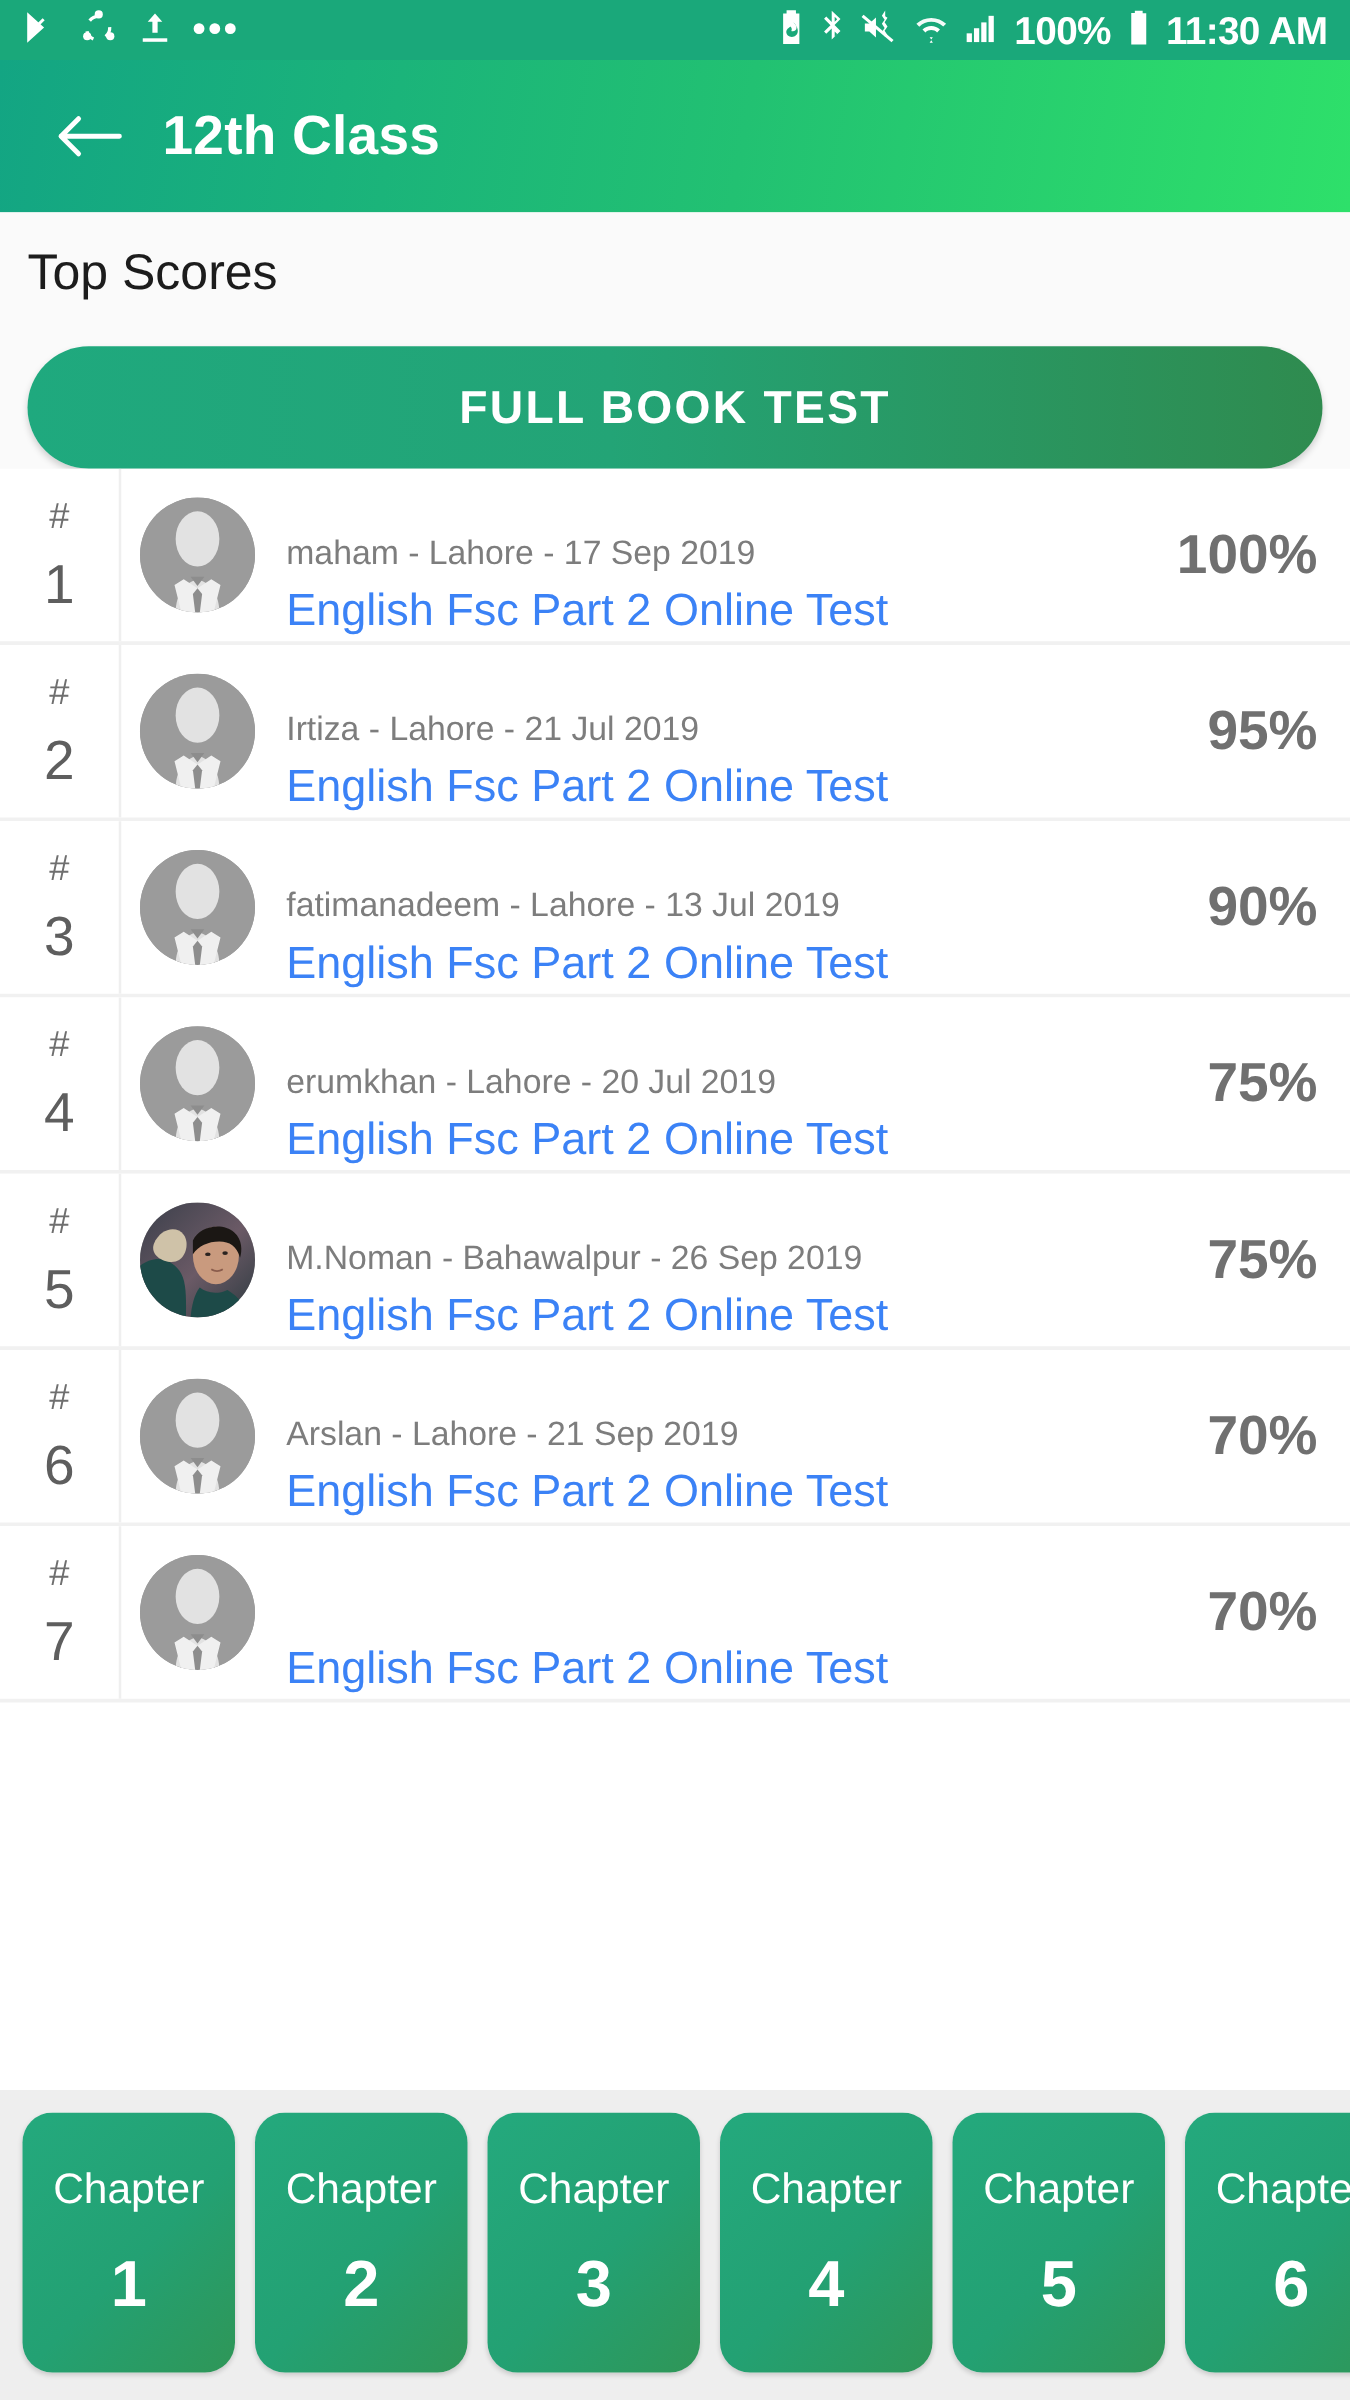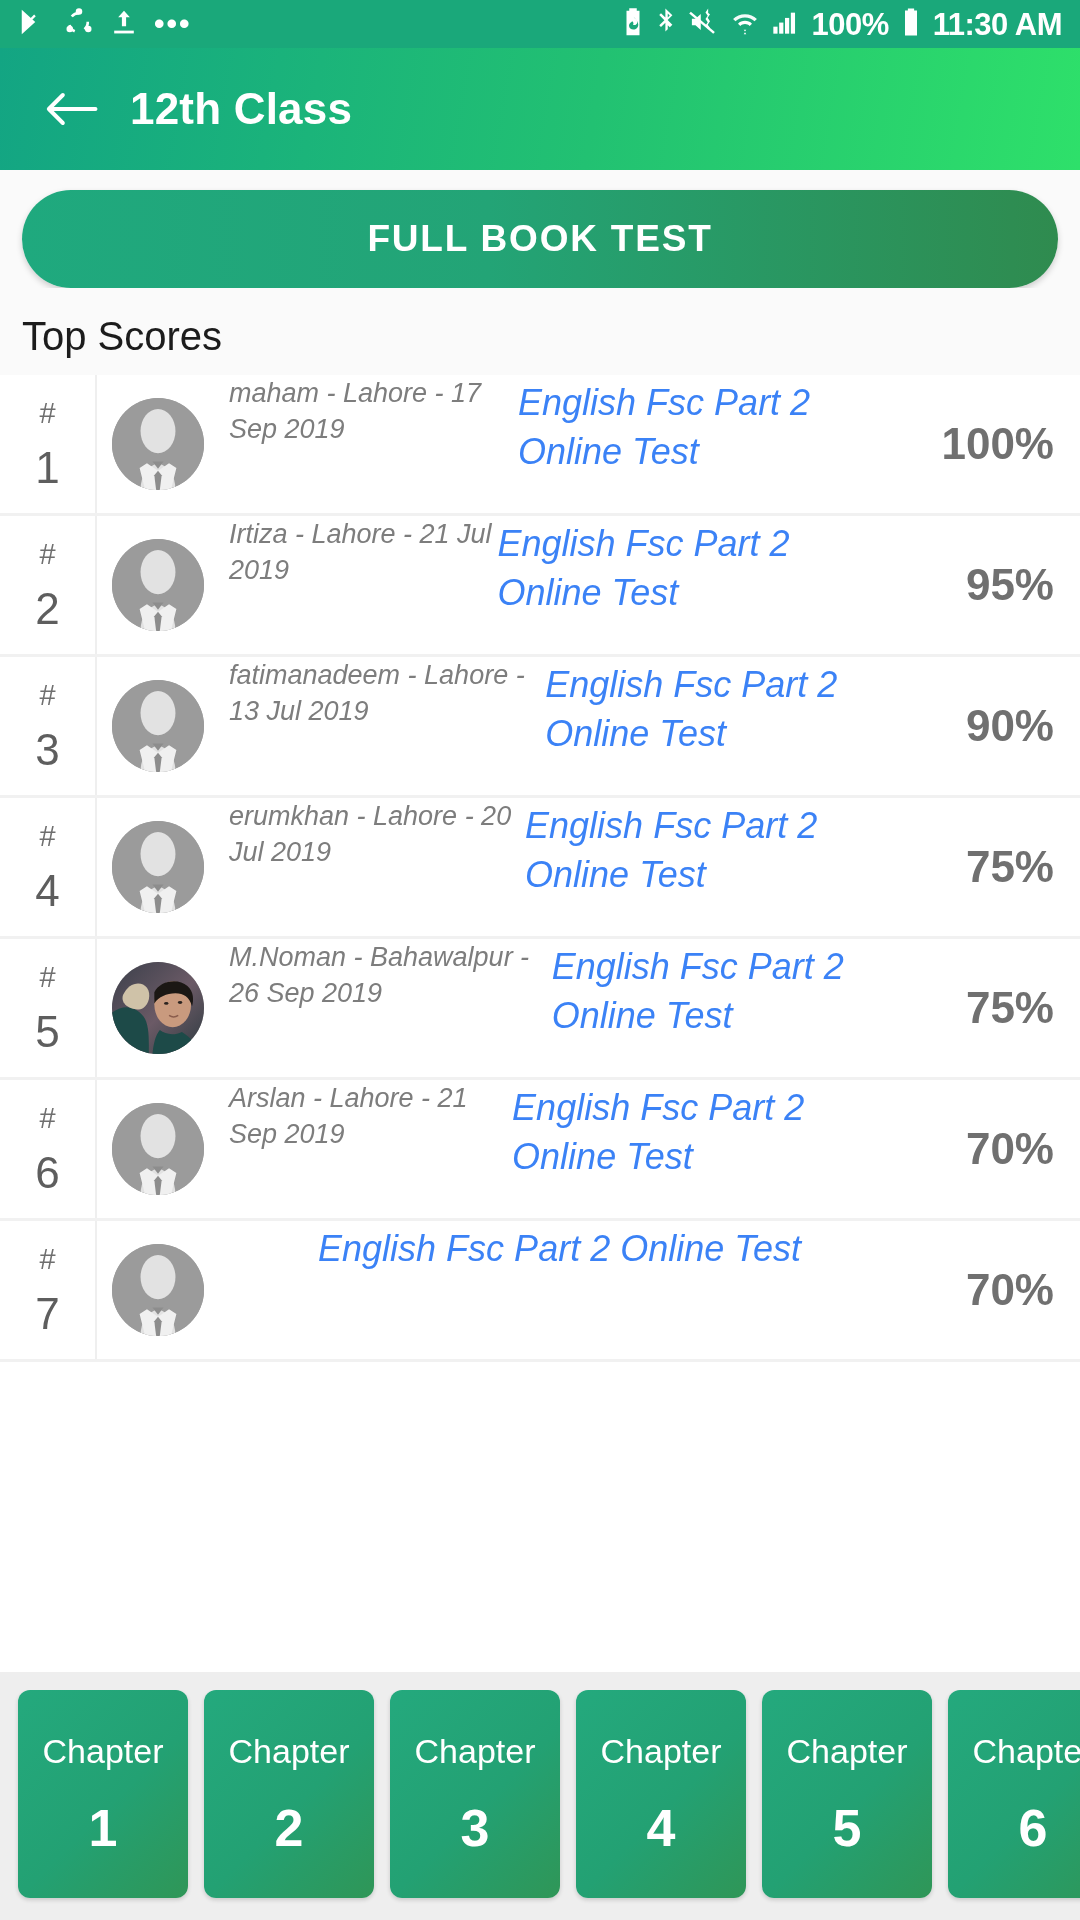--- a/index.html
+++ b/index.html
@@ -99,22 +99,22 @@
     display:flex; align-items:center; justify-content:center;
   }
   .avatar{
     width:92px; height:92px; border-radius:50%;
     overflow:hidden; position:relative;
     background:#9b9b9b;
   }
   .avatar svg{ display:block; width:100%; height:100%; }
 
   .info-col{
-    flex:1; display:flex; 
-    justify-content:center; padding-left:10px; min-width:0;font-style:italic;
+    flex:1; display:flex; flex-direction:column;
+    justify-content:flex-end; padding-left:10px; min-width:0;
   }
   .info-meta{ font-size:27px; color:#7d7d7d; line-height:1.35; }
   .info-title{ font-size:36px; color:#3b82f6; line-height:1.35; margin-top:4px;}
 
   .score-col{
     width:190px; flex:0 0 190px;
     display:flex; align-items:center; justify-content:flex-end;
     padding-right:26px;
   }
   .score-val{ font-size:44px; font-weight:bold; color:#707070; }
@@ -127,21 +127,21 @@
   #chapter-heading{
     font-size:36px; color:#1f1f1f;
     padding:0 0 18px 22px;
   }
   #chapter-scroller{
     display:flex; gap:16px; padding:0 18px 22px 18px;
     overflow:hidden;
   }
   .chapter-card{
     flex:0 0 170px; height:208px;
-    border-radius:12px;
+    border-radius:24px;
     background:linear-gradient(135deg,#24a97d 0%, #23a173 55%, #2f9657 100%);
     color:#ffffff;
     display:flex; flex-direction:column;
     align-items:center; justify-content:center;
     box-shadow:0 2px 4px rgba(0,0,0,0.16);
     cursor:pointer;
   }
   .chapter-label{ font-size:34px; line-height:1; }
   .chapter-number{ font-size:52px; font-weight:bold; line-height:1; margin-top:34px; }
 </style>
@@ -220,25 +220,25 @@
   <div id="back-button">
     <svg width="56" height="44" viewBox="0 0 48 36">
       <path fill="none" stroke="#fff" stroke-width="3.4" stroke-linecap="round" stroke-linejoin="round" d="M45 18H5M17 6L5 18l12 12"></path>
     </svg>
   </div>
   <div id="app-title">12th Class</div>
 </div>
 
 <div id="content">
 
+  <div id="top-scores-heading">Top Scores</div>
+
   <div id="fullbook-wrap">
     <button id="fullbook-button">FULL BOOK TEST</button>
   </div>
-
-  <div id="top-scores-heading">Top Scores</div>
 
   <div id="scores-list">
       <div class="score-row">
         <div class="rank-col">
           <span class="rank-hash">#</span>
           <span class="rank-num">1</span>
         </div>
         <div class="avatar-col">
           <div class="avatar">
             <svg viewBox="0 0 100 100" preserveAspectRatio="xMidYMid slice">

